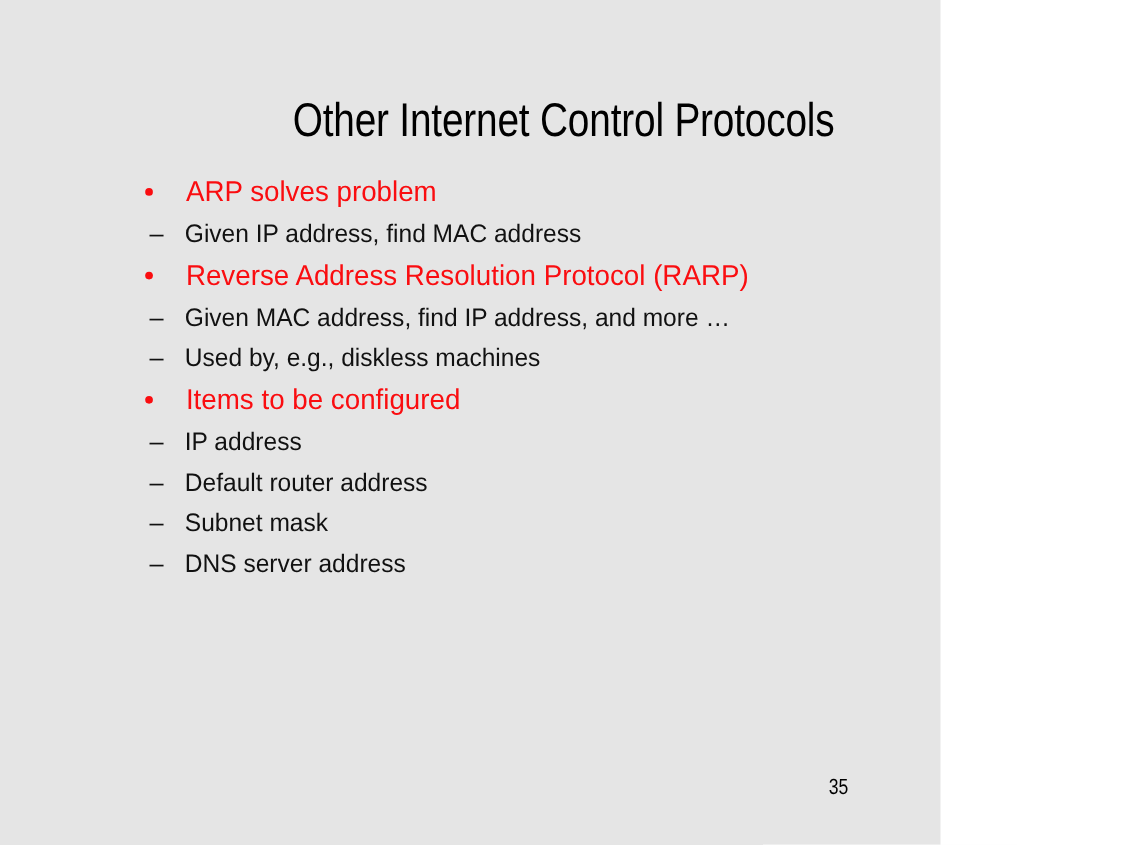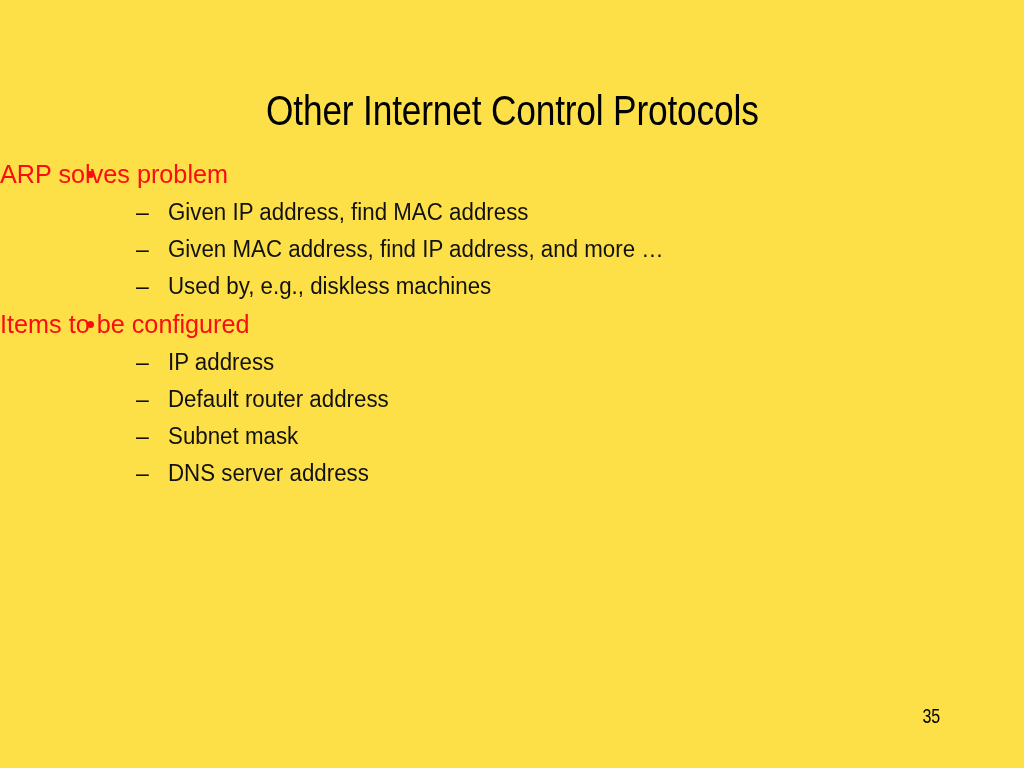--- a/index.html
+++ b/index.html
@@ -10,23 +10,23 @@
   body {
     width: 1024px;
     height: 768px;
     overflow: hidden;
     font-family: "Liberation Sans", sans-serif;
     -webkit-font-smoothing: antialiased;
   }
 
   .slide {
     position: relative;
-    width: 1024px;
+    width: 855px;
     height: 768px;
-    background: #fde047;
+    background: #e5e5e5;
     text-decoration: underline;
   }
 
   
   .slide-title {
     position: absolute;
     left: 0;
     top: 58px;
     width: 1024px;
     text-align: center;
@@ -54,25 +54,27 @@
 
   .line {
     position: relative;
     display: block;
     white-space: nowrap;
   }
 
   
   .lvl1 {
     height: 39px;
+    padding-left: 124px;
     font-size: 26px;
     line-height: 33px;
     color: #fa0d10;
     font-weight: 400;
     letter-spacing: 0px;
+    margin-left: 45px;
   }
   .lvl1 .marker {
     position: absolute;
     left: 87px;
     top: 13px;
     width: 7px;
     height: 7px;
     border-radius: 50%;
     background: #fa0d10;
   }
@@ -137,20 +139,24 @@
     <div class="line lvl1">
       <span class="marker"></span>
       <span class="txt">ARP solves problem</span>
     </div>
 
     <div class="line lvl2">
       <span class="marker">–</span>
       <span class="txt">Given IP address, find MAC address</span>
     </div>
 
+    <div class="line lvl1">
+      <span class="marker"></span>
+      <span class="txt">Reverse Address Resolution Protocol (RARP)</span>
+    </div>
 
     <div class="line lvl2">
       <span class="marker">–</span>
       <span class="txt">Given MAC address, find IP address, and more …</span>
     </div>
 
     <div class="line lvl2">
       <span class="marker">–</span>
       <span class="txt">Used by, e.g., diskless machines</span>
     </div>

